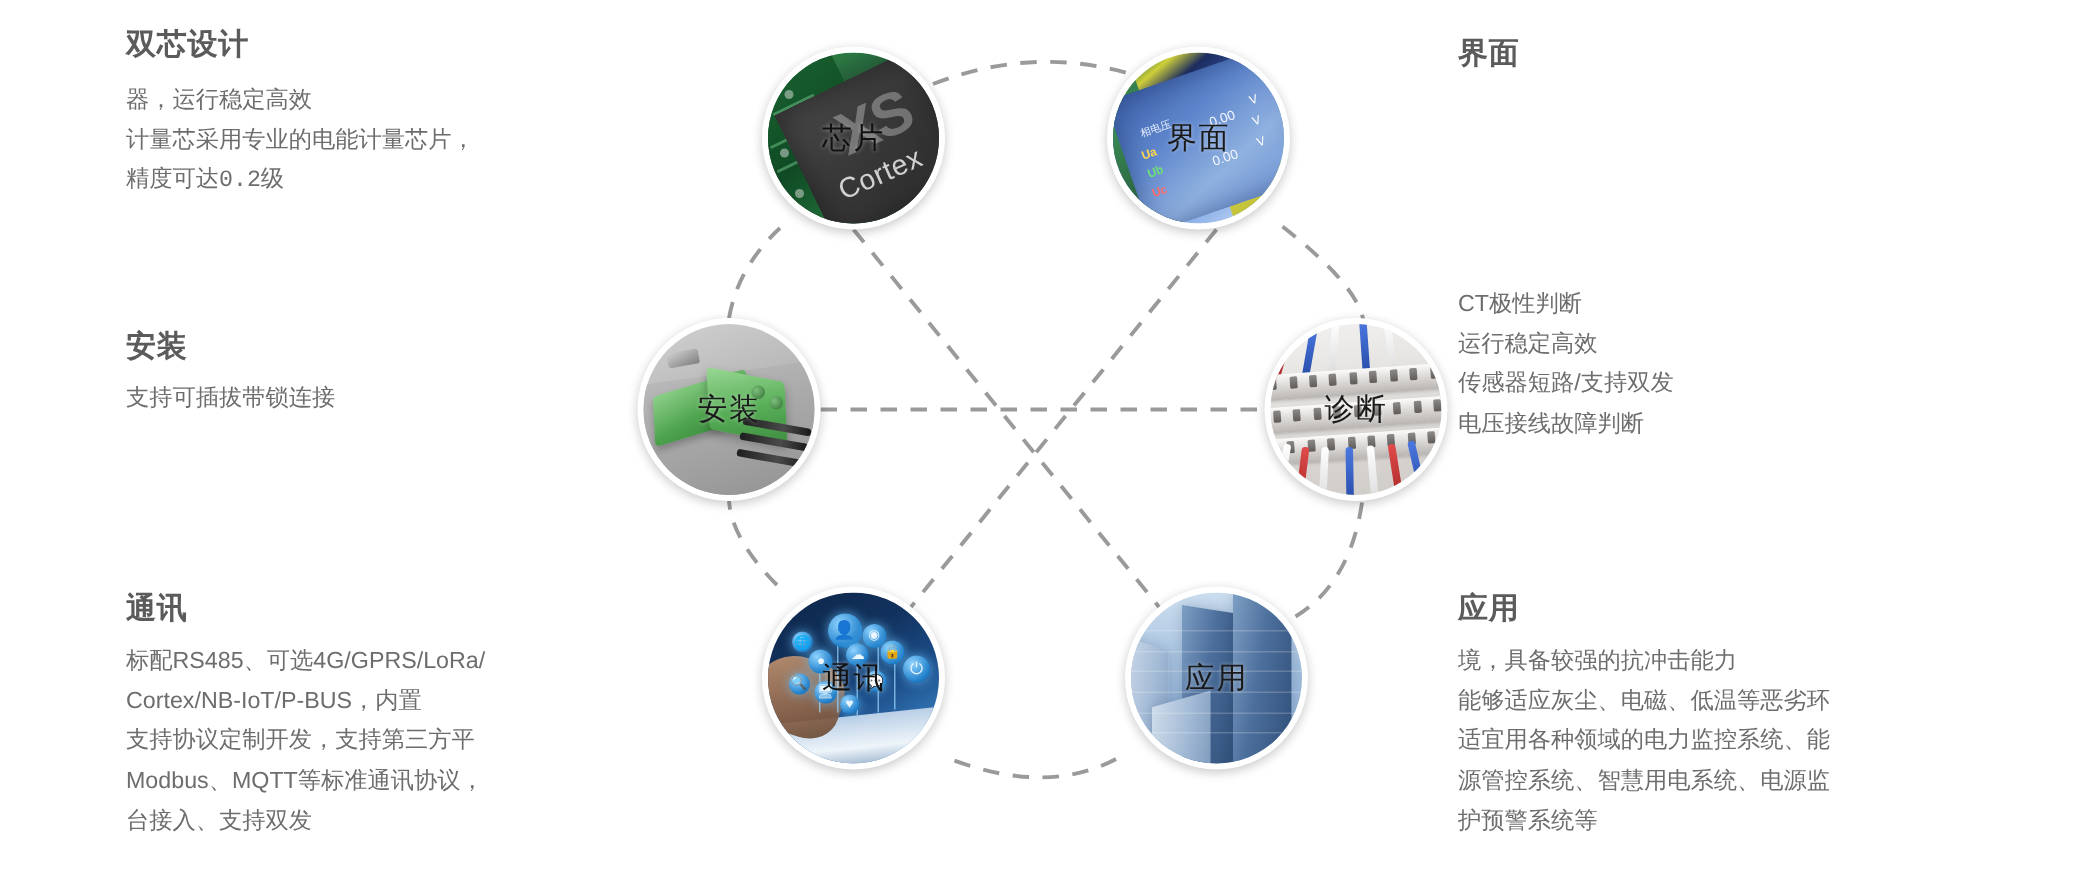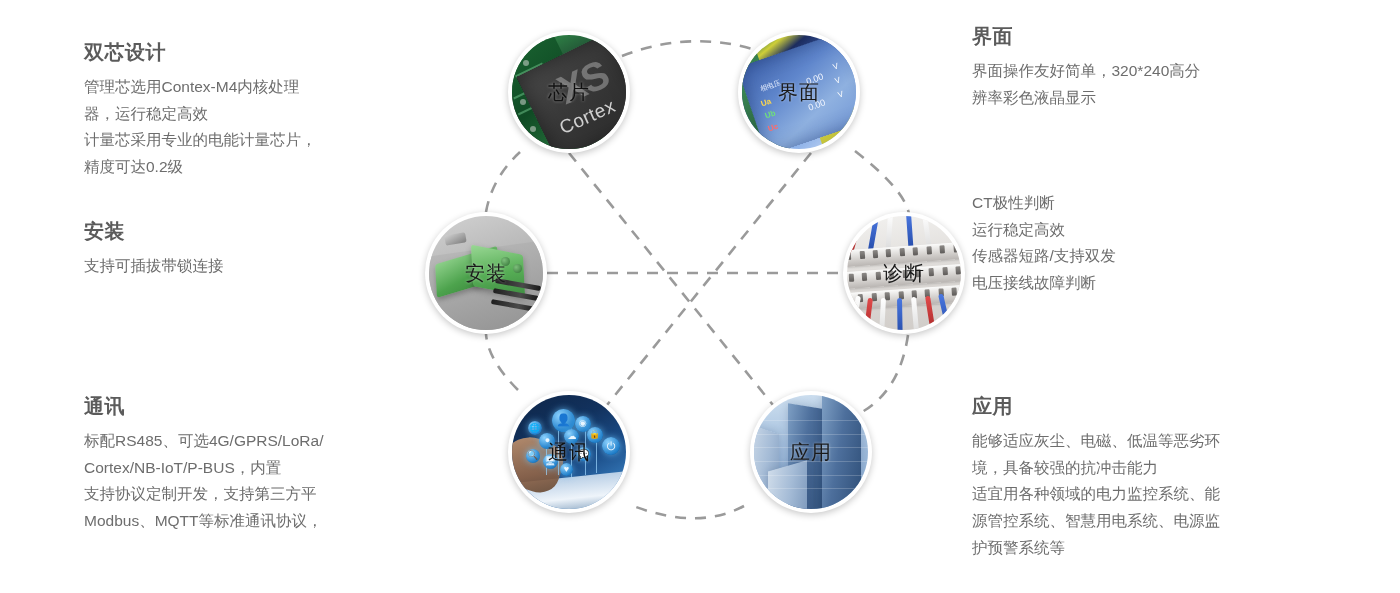--- a/index.html
+++ b/index.html
@@ -42,21 +42,21 @@
     color: #6d6d6d;
     line-height: 1.72;
     margin: 0;
   }
   .feature .f-line {
     display: block;
     white-space: nowrap;
   }
 
   
-  .feat-chip      { left: 84px;  top: 40px;  width: 310px; }
+  .feat-chip      { left: 84px;  top: 20px;  width: 310px; font-family: Liberation Mono, monospace; }
   .feat-install   { left: 84px;  top: 219px; width: 310px; }
   .feat-comm      { left: 84px;  top: 394px; width: 330px; }
   
   .feat-ui        { left: 972px; top: 24px;  width: 340px; }
   .feat-diag      { left: 972px; top: 190px; width: 340px; }
   .feat-app       { left: 972px; top: 394px; width: 345px; }
 
   
   .diagram {
     position: absolute;
@@ -278,66 +278,62 @@
   }
 </style>
 </head>
 <body>
 
 <div class="stage">
 
   <div class="feature feat-chip">
     <h3 class="f-title">双芯设计</h3>
     <p class="f-body">
-      <span class="f-line">管理芯选用Contex-M4内核处理</span>
       <span class="f-line">器，运行稳定高效</span>
       <span class="f-line">计量芯采用专业的电能计量芯片，</span>
       <span class="f-line">精度可达0.2级</span>
     </p>
   </div>
 
   <div class="feature feat-install">
     <h3 class="f-title">安装</h3>
     <p class="f-body">
       <span class="f-line">支持可插拔带锁连接</span>
     </p>
   </div>
 
   <div class="feature feat-comm">
     <h3 class="f-title">通讯</h3>
     <p class="f-body">
       <span class="f-line">标配RS485、可选4G/GPRS/LoRa/</span>
       <span class="f-line">Cortex/NB-IoT/P-BUS，内置</span>
       <span class="f-line">支持协议定制开发，支持第三方平</span>
       <span class="f-line">Modbus、MQTT等标准通讯协议，</span>
+      <span class="f-line">台接入、支持双发</span>
     </p>
   </div>
 
   <div class="feature feat-ui">
     <h3 class="f-title">界面</h3>
-    <p class="f-body">
-      <span class="f-line">界面操作友好简单，320*240高分</span>
-      <span class="f-line">辨率彩色液晶显示</span>
-    </p>
   </div>
 
   <div class="feature feat-diag">
     <p class="f-body">
       <span class="f-line">CT极性判断</span>
       <span class="f-line">运行稳定高效</span>
       <span class="f-line">传感器短路/支持双发</span>
       <span class="f-line">电压接线故障判断</span>
     </p>
   </div>
 
   <div class="feature feat-app">
     <h3 class="f-title">应用</h3>
     <p class="f-body">
+      <span class="f-line">境，具备较强的抗冲击能力</span>
       <span class="f-line">能够适应灰尘、电磁、低温等恶劣环</span>
-      <span class="f-line">境，具备较强的抗冲击能力</span>
       <span class="f-line">适宜用各种领域的电力监控系统、能</span>
       <span class="f-line">源管控系统、智慧用电系统、电源监</span>
       <span class="f-line">护预警系统等</span>
     </p>
   </div>
 
   <div class="diagram">
 
     <svg class="links" viewBox="0 0 600 593">
       <g fill="none" stroke="#9a9a9a" stroke-width="2.6" stroke-dasharray="11 9" stroke-linecap="butt">

